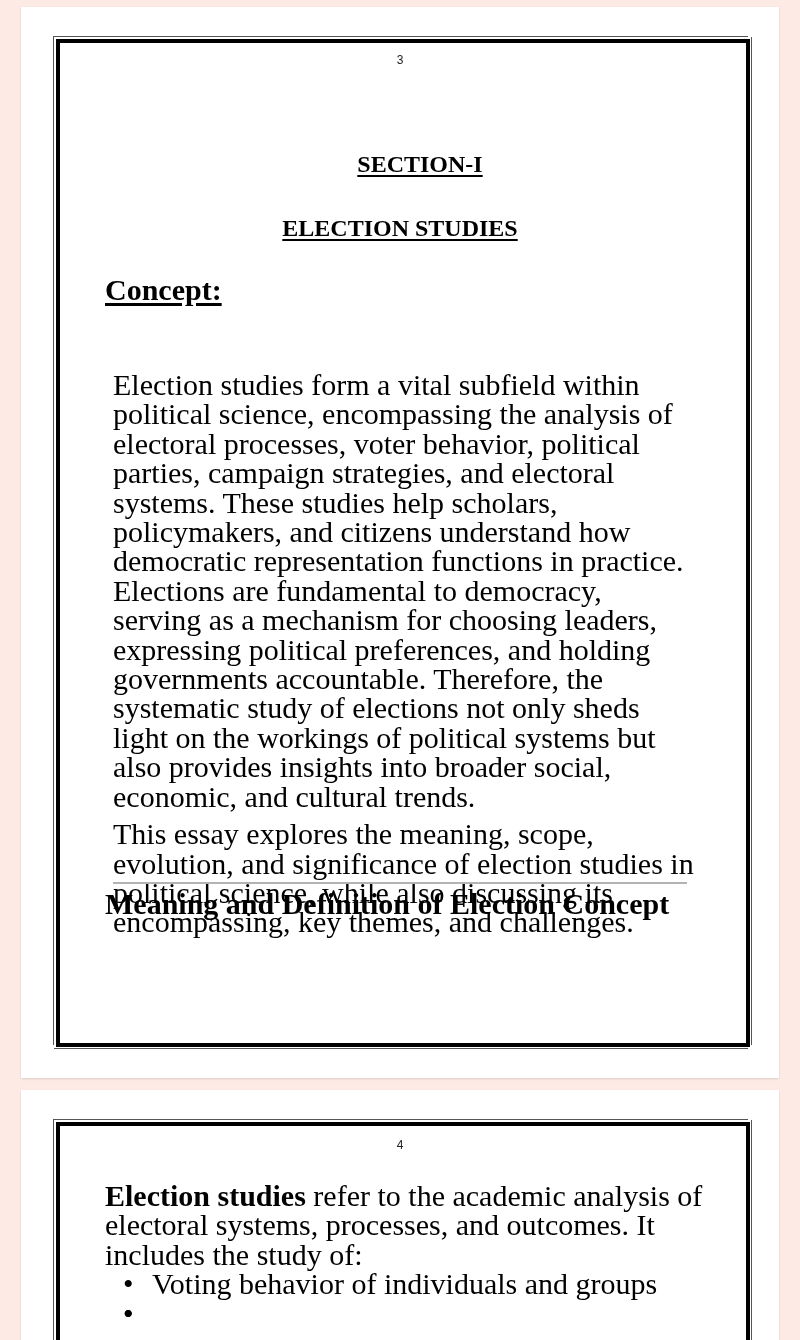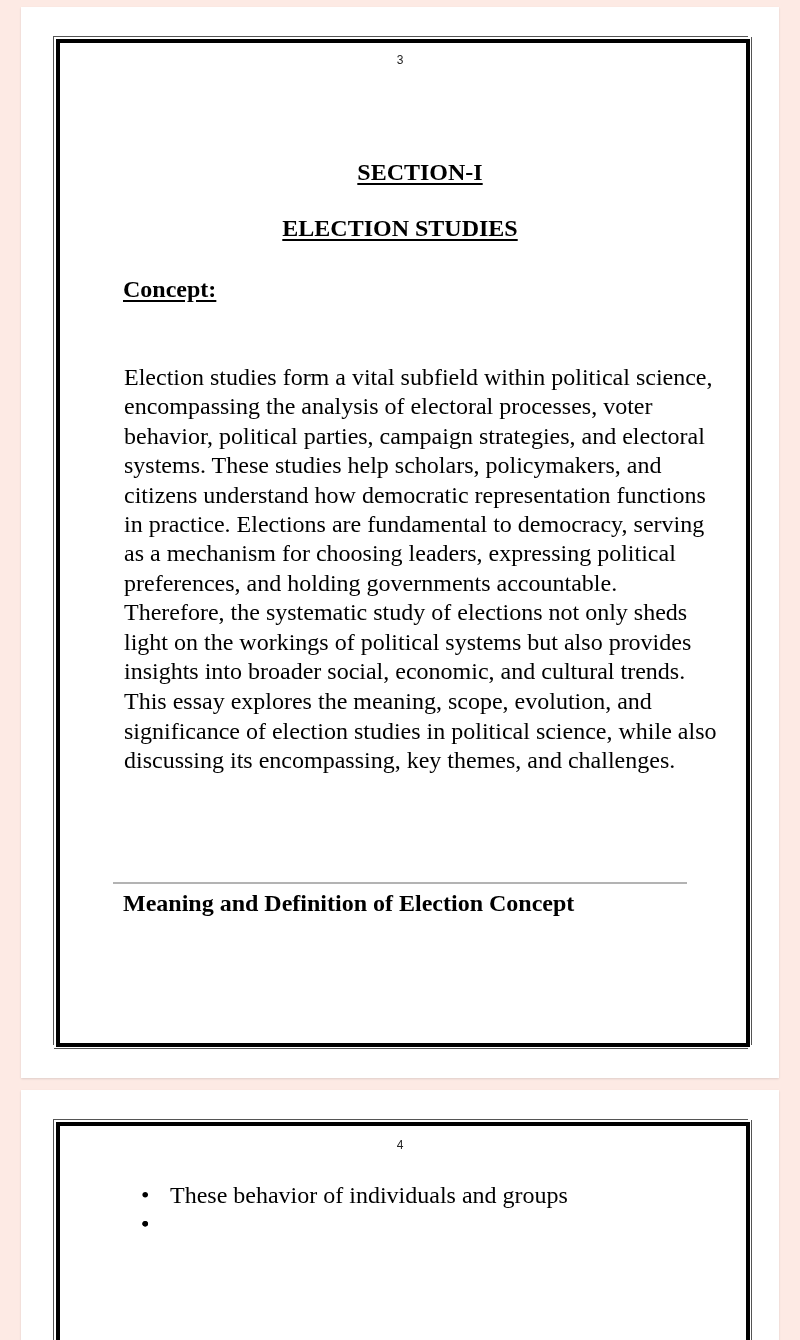--- a/index.html
+++ b/index.html
@@ -38,34 +38,34 @@
     font-size: 12px; color: #222;
   }
   .page1 .pnum { top: 46px; }
   .page2 .pnum { top: 48px; }
 
   .heading {
     position: absolute; left: 0; right: 0; text-align: center;
     font-weight: bold; font-size: 24px; text-decoration: underline;
     text-underline-offset: 3px;
   }
-  .h-section { top: 152px; padding-left: 40px; }
+  .h-section { top: 144px; padding-left: 40px; }
   .h-studies { top: 208px; }
 
   .content {
-    position: absolute; left: 102px; width: 600px;
-    font-size: 24px; line-height: 29.4px;
+    position: absolute; left: 84px; width: 600px;
+    font-size: 30px; line-height: 29.4px;
   }
   .concept {
     top: 268px; font-weight: bold; text-decoration: underline;
     text-underline-offset: 3px;
   }
   .intro-title { top: 326px; font-weight: bold; }
   .intro-body { top: 355px; }
-  .intro-body p { margin: 1px; }
+  .intro-body p { margin: 8px; }
   .hr {
     position: absolute; left: 92px; width: 574px; top: 875px;
     height: 2px; background: #b3b3b3;
   }
   .meaning { top: 882px; font-weight: bold; }
 
   .page2 .content { top: 91px; }
   .page2 ul { margin: 0; padding: 0; list-style: none; }
   .page2 li { position: relative; padding-left: 47px; }
   .page2 li .bullet { position: absolute; left: 18px; top: 0; }
@@ -91,19 +91,20 @@
   <div class="content meaning">Meaning and Definition of Election Concept</div>
 </div>
 
 <div class="page page2">
   <div class="frame">
     <div class="inner"></div>
     <div class="outline-r"></div>
   </div>
   <div class="pnum">4</div>
   <div class="content">
+    <div><b>Election studies</b><span> refer to the academic analysis of electoral systems, processes, and outcomes. It includes the study of:</span></div>
     <ul>
-      <li><span class="bullet">•</span><span>These behavior of individuals and groups</span></li>
+      <li><span class="bullet">•</span><span>Voting behavior of individuals and groups</span></li>
       <li><span class="bullet">•</span></li>
       <li><span class="bullet">•</span></li>
     </ul>
   </div>
 </div>
 
 </body></html>

